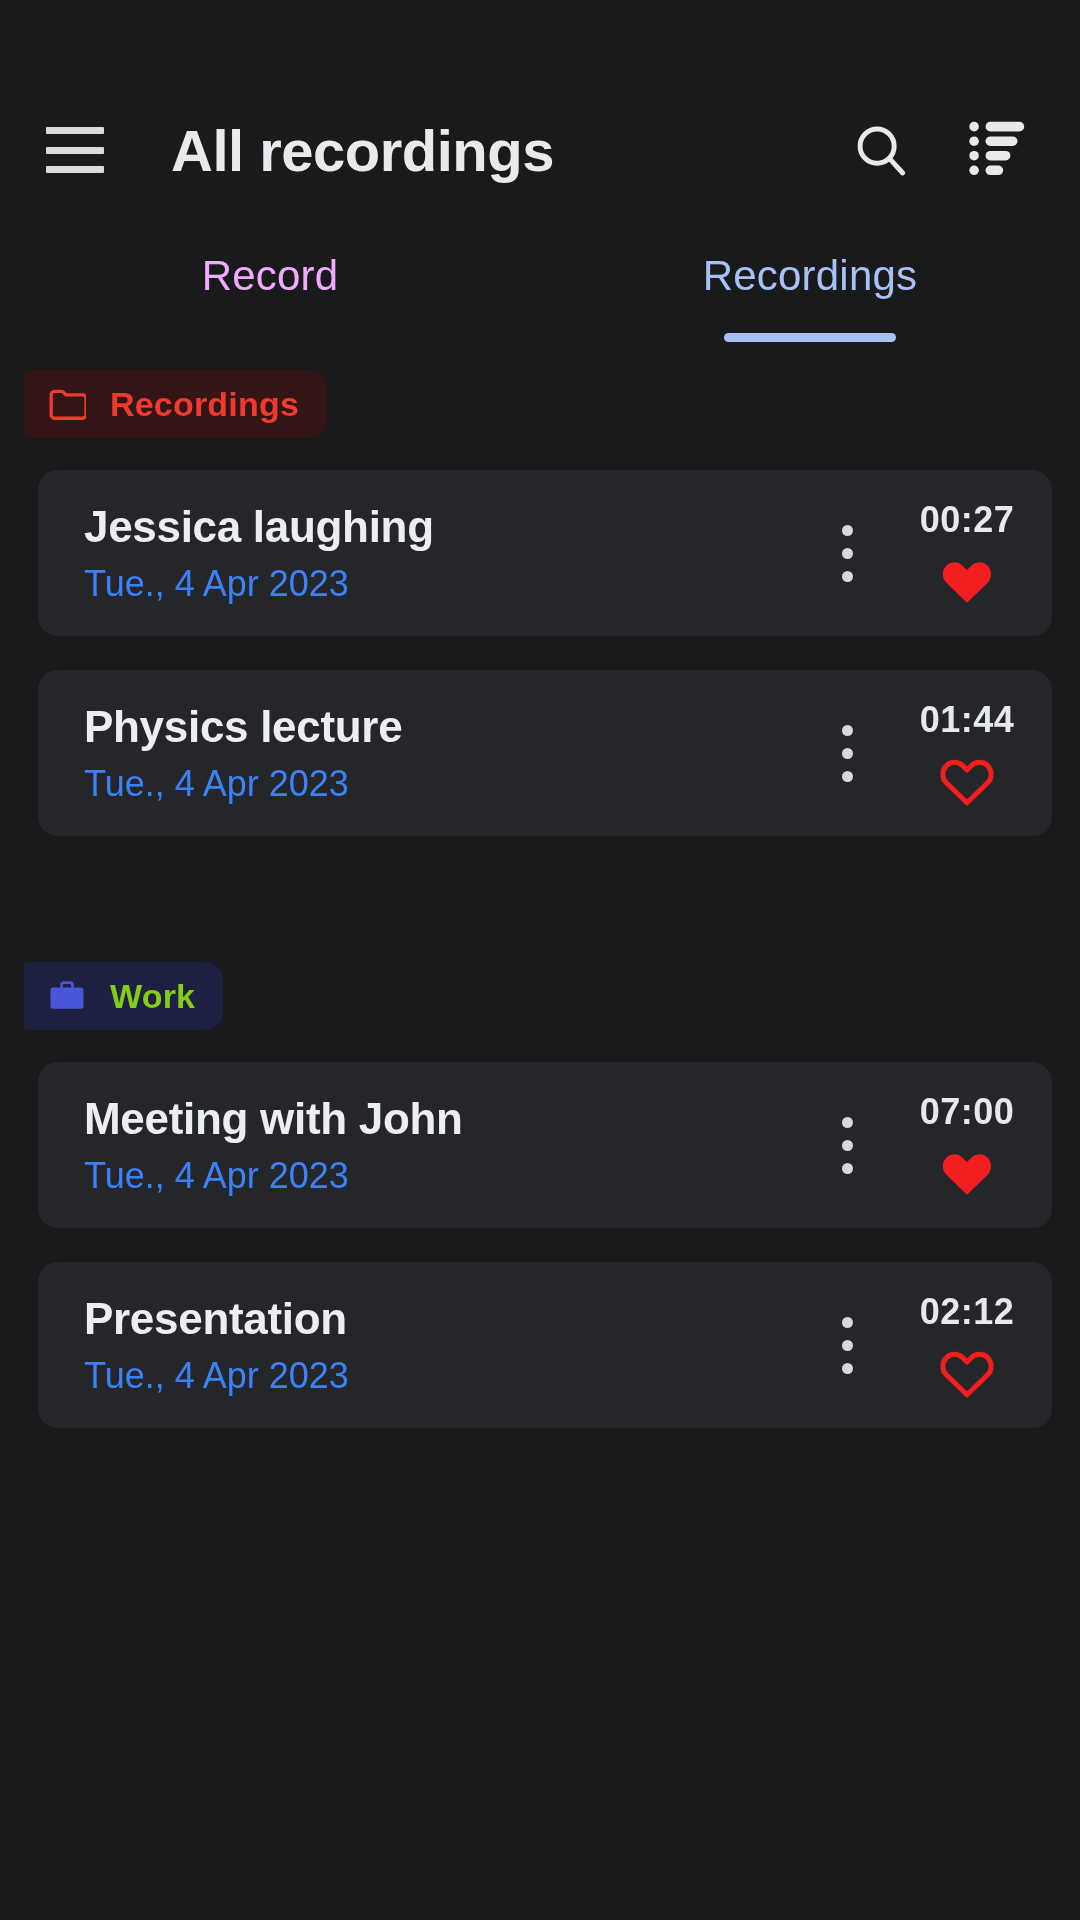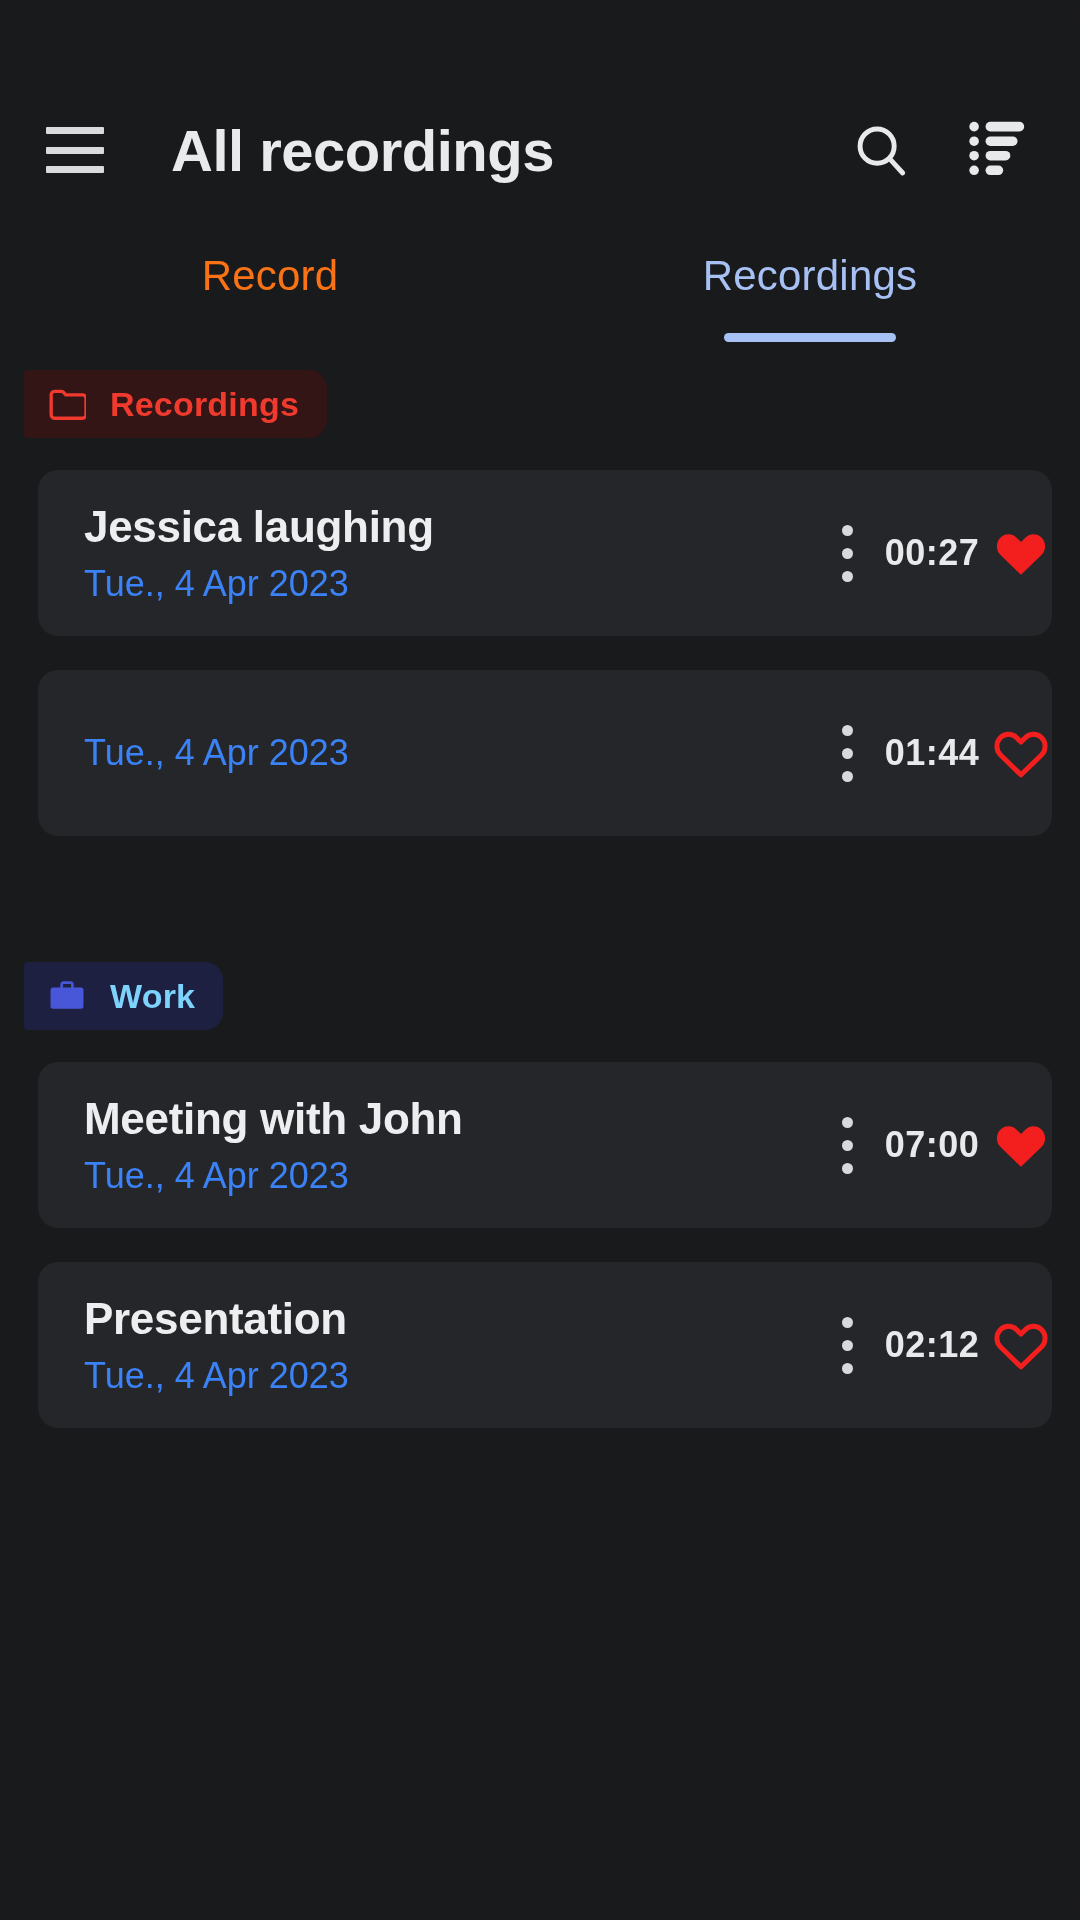--- a/index.html
+++ b/index.html
@@ -86,21 +86,21 @@
     display: flex;
     align-items: flex-start;
     justify-content: center;
     padding-top: 20px;
     cursor: pointer;
   }
   .tab-label {
     font-size: 42px;
     letter-spacing: 0.2px;
   }
-  .tab.inactive .tab-label { color: #f97316; }
+  .tab.inactive .tab-label { color: #f0abfc; }
   .tab.active .tab-label { color: #a7c1f5; }
   .tab-indicator {
     position: absolute;
     bottom: 0;
     left: 50%;
     transform: translateX(-50%);
     width: 172px;
     height: 9px;
     border-radius: 5px;
     background: #a7c1f5;
@@ -129,21 +129,21 @@
     margin-left: 24px;
   }
   .chip-label {
     font-size: 34px;
     font-weight: bold;
     letter-spacing: 0.2px;
   }
   .chip.recordings { background: #331516; }
   .chip.recordings .chip-label { color: #f03a2e; }
   .chip.work { background: #1d2040; }
-  .chip.work .chip-label { color: #7dd3fc; }
+  .chip.work .chip-label { color: #84cc16; }
 
   .cards { margin-top: 32px; }
 
   .card {
     position: relative;
     margin: 0 28px 34px 38px;
     height: 166px;
     background: #242629;
     border-radius: 20px;
     display: flex;
@@ -189,21 +189,21 @@
     width: 11px;
     height: 11px;
     border-radius: 50%;
     background: #d7d9db;
   }
 
   .card-right {
     width: 160px;
     flex: 0 0 auto;
     display: flex;
-    flex-direction: row;
+    flex-direction: column;
     align-items: center;
     justify-content: center;
     gap: 14px;
     padding-right: 10px;
   }
   .duration {
     font-size: 36px;
     font-weight: bold;
     color: #e7e9eb;
     letter-spacing: 0.5px;
@@ -293,20 +293,21 @@
             <div class="heart-btn">
               <svg width="56" height="50" viewBox="0 0 24 22">
                 <path d="M12 20.6 2.9 11.8C.9 9.8.9 6.3 2.9 4.3c2-2 5.2-2 7.2 0L12 6.2l1.9-1.9c2-2 5.2-2 7.2 0 2 2 2 5.5 0 7.5L12 20.6z" fill="#f31f1f"></path>
               </svg>
             </div>
           </div>
         </div>
 
         <div class="card">
           <div class="card-main">
+            <div class="card-title">Physics lecture</div>
             <div class="card-date">Tue., 4 Apr 2023</div>
           </div>
           <div class="kebab">
             <i></i>
             <i></i>
             <i></i>
           </div>
           <div class="card-right">
             <div class="duration">01:44</div>
             <div class="heart-btn">

